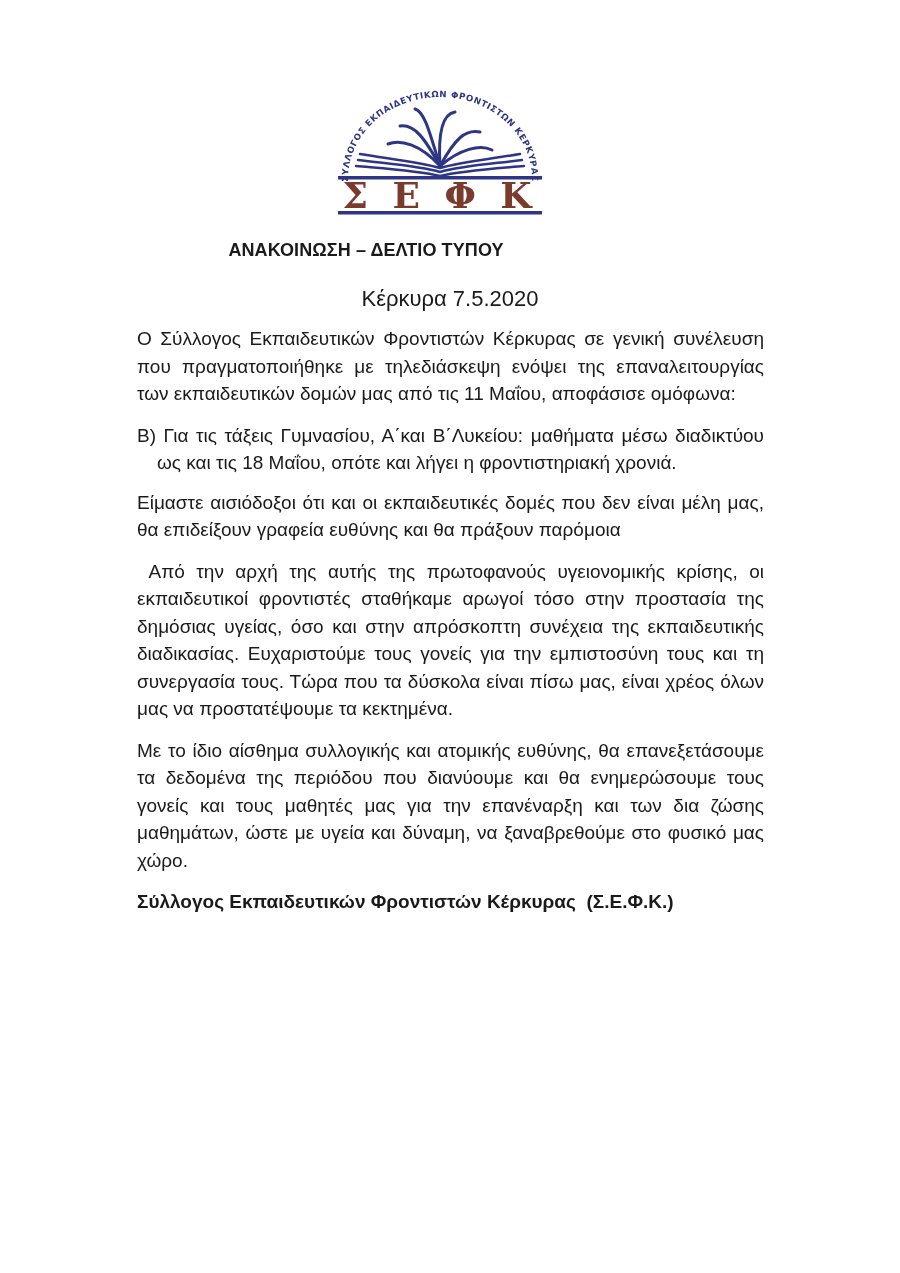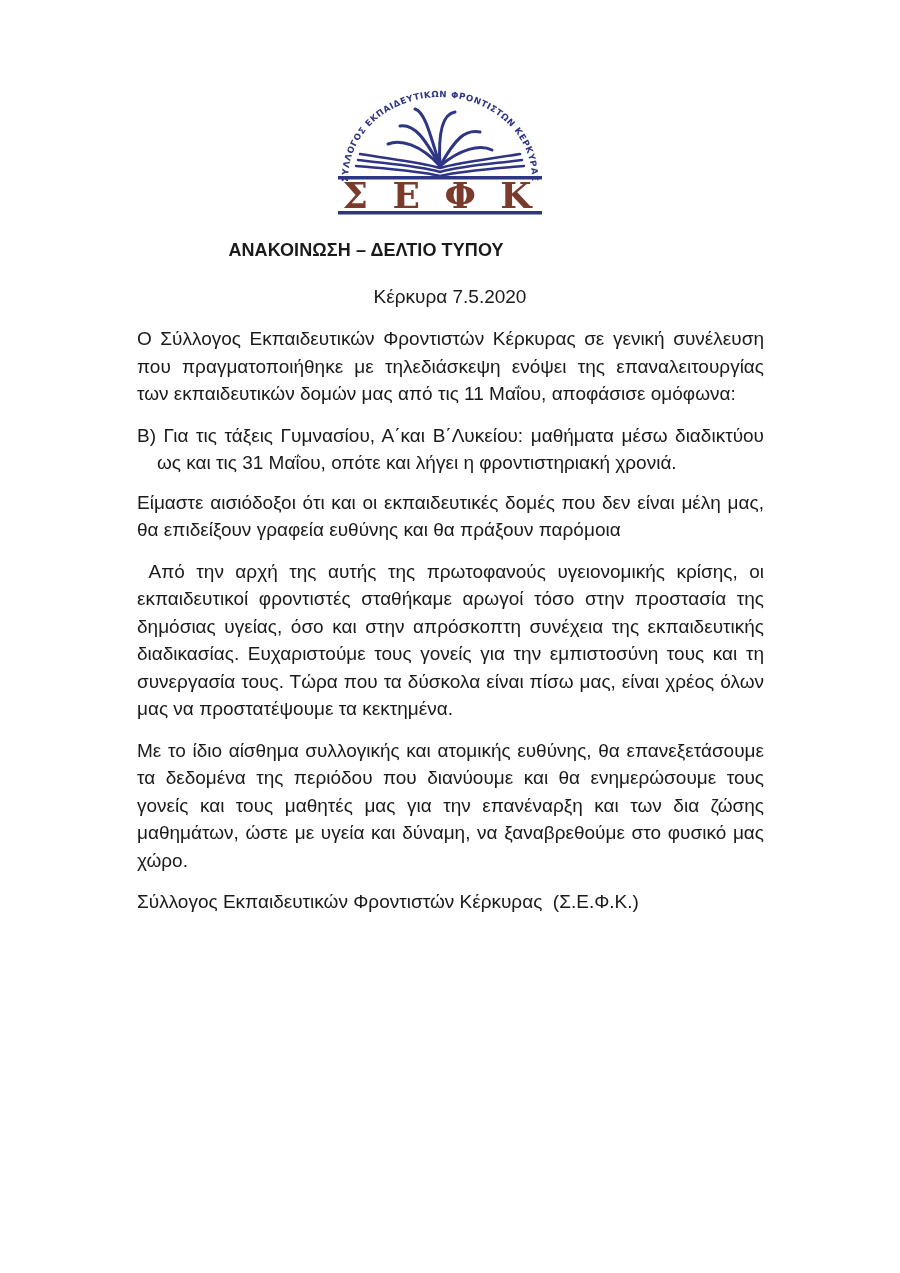--- a/index.html
+++ b/index.html
@@ -1,28 +1,28 @@
 <!DOCTYPE html>
 <html><head>
 <meta charset="utf-8">
 <style>
   html, body { margin:0; padding:0; background:#ffffff; }
   body { width:900px; height:1273px; position:relative; overflow:hidden;
          font-family:"Liberation Sans", "DejaVu Sans", sans-serif; color:#1a1a1a; }
   .logo { position:absolute; left:330px; top:84px; width:220px; height:135px; }
   .title { position:absolute; left:0; width:732px; top:240px; text-align:center;
            font-weight:bold; font-size:18px; letter-spacing:0.1px; }
-  .date { position:absolute; left:0; width:900px; top:286px; text-align:center; font-size:19px; }
+  .date { position:absolute; left:0; width:900px; top:286px; text-align:center; font-size:22px; }
   .body { position:absolute; left:137px; width:627px; top:325px; font-size:19px; line-height:27.5px; }
   .body p { margin:0; text-align:justify; }
   .intro { margin-bottom:14px !important; }
   .item { padding-left:20px; text-indent:-20px; margin-bottom:12px !important; }
   .para { margin-bottom:14px !important; }
   .last-line-left { text-align-last:left; }
-  .sig { margin-top:4px !important; }
+  .sig { margin-top:4px !important;font-weight:bold; }
 </style>
 </head>
 <body>
 
 <div class="logo">
   <svg width="220" height="135" viewBox="0 0 220 135">
     <defs>
       <path id="arcPath" d="M 18 95 A 92 82 0 0 1 202 95"></path>
     </defs>
     <text font-family="DejaVu Sans, sans-serif" font-size="8.6" fill="#2e3585" font-weight="bold" letter-spacing="0.6">
@@ -43,18 +43,18 @@
     <text id="logoLetters" x="110" y="124" text-anchor="middle" font-family="DejaVu Serif, serif" font-weight="bold" font-size="36" fill="#7a3a2c" letter-spacing="6">Σ Ε Φ Κ</text>
     <rect x="8" y="127" width="204" height="3.5" fill="#2e3585"></rect>
   </svg>
 </div>
 
 <div class="title">ΑΝΑΚΟΙΝΩΣΗ – ΔΕΛΤΙΟ ΤΥΠΟΥ</div>
 <div class="date">Κέρκυρα 7.5.2020</div>
 
 <div class="body">
   <p class="intro last-line-left">Ο Σύλλογος Εκπαιδευτικών Φροντιστών Κέρκυρας σε γενική συνέλευση που πραγματοποιήθηκε με τηλεδιάσκεψη ενόψει της επαναλειτουργίας των εκπαιδευτικών δομών μας από τις 11 Μαΐου, αποφάσισε ομόφωνα:</p>
-  <p class="item last-line-left">Β) Για τις τάξεις Γυμνασίου, Α΄και Β΄Λυκείου: μαθήματα μέσω διαδικτύου ως και τις 31 Μαΐου, οπότε και λήγει η φροντιστηριακή χρονιά.</p>
+  <p class="item last-line-left">Β) Για τις τάξεις Γυμνασίου, Α΄και Β΄Λυκείου: μαθήματα μέσω διαδικτύου ως και τις 18 Μαΐου, οπότε και λήγει η φροντιστηριακή χρονιά.</p>
   <p class="para last-line-left">Είμαστε αισιόδοξοι ότι και οι εκπαιδευτικές δομές που δεν είναι μέλη μας, θα επιδείξουν γραφεία ευθύνης και θα πράξουν παρόμοια</p>
   <p class="para last-line-left" style="white-space:pre-wrap;"> Από την αρχή της αυτής της πρωτοφανούς υγειονομικής κρίσης, οι εκπαιδευτικοί φροντιστές σταθήκαμε αρωγοί τόσο στην προστασία της δημόσιας υγείας, όσο και στην απρόσκοπτη συνέχεια της εκπαιδευτικής διαδικασίας. Ευχαριστούμε τους γονείς για την εμπιστοσύνη τους και τη συνεργασία τους. Τώρα που τα δύσκολα είναι πίσω μας, είναι χρέος όλων μας να προστατέψουμε τα κεκτημένα.</p>
   <p class="para last-line-left">Με το ίδιο αίσθημα συλλογικής και ατομικής ευθύνης, θα επανεξετάσουμε τα δεδομένα της περιόδου που διανύουμε και θα ενημερώσουμε τους γονείς και τους μαθητές μας για την επανέναρξη και των δια ζώσης μαθημάτων, ώστε με υγεία και δύναμη, να ξαναβρεθούμε στο φυσικό μας χώρο.</p>
   <p class="sig" style="white-space:pre;">Σύλλογος Εκπαιδευτικών Φροντιστών Κέρκυρας  (Σ.Ε.Φ.Κ.)</p>
 </div>
 
 </body></html>

